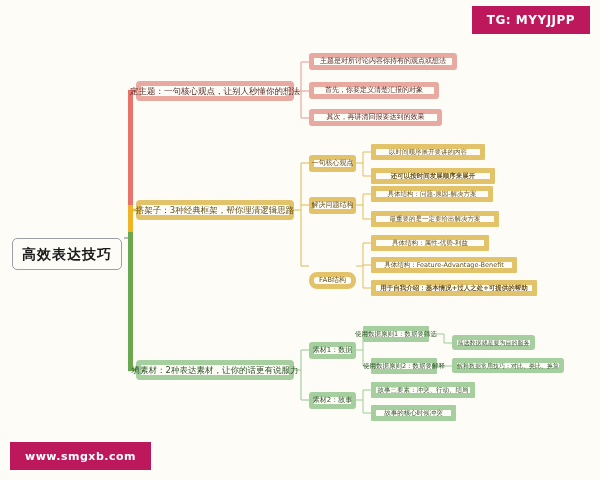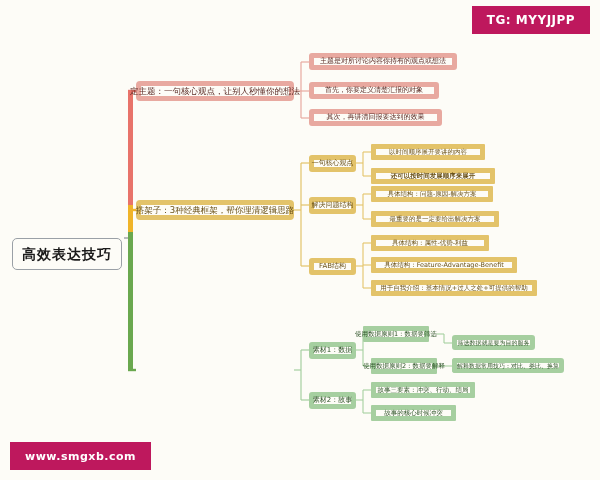--- a/index.html
+++ b/index.html
@@ -165,33 +165,36 @@
   <div class="node l3 orange" style="left:309px;top:197px;width:47px;">
     <span>解决问题结构</span>
   </div>
   <div class="node l4 orange" style="left:371px;top:211px;width:128px;">
     <span>最重要的是一定要给出解决方案</span>
   </div>
   <div class="node l4 orange" style="left:371px;top:186px;width:122px;">
     <span>具体结构：问题-原因-解决方案</span>
   </div>
 
-  <div class="node l3 orange" style="left:309px;top:258px;width:47px;">
+  <div class="node l3 orange" style="left:309px;top:272px;width:47px;border-radius:8px;">
     <span>FAB结构</span>
   </div>
   <div class="node l4 orange" style="left:371px;top:235px;width:118px;">
     <span>具体结构：属性-优势-利益</span>
   </div>
   <div class="node l4 orange" style="left:371px;top:257px;width:146px;">
     <span>具体结构：Feature-Advantage-Benefit</span>
   </div>
-  <div class="node l4 orange" style="left:371px;top:280px;width:166px;">
+  <div class="node l4 orange" style="left:371px;top:280px;width:166px;font-weight:bold;">
     <span>用于自我介绍：基本情况+过人之处+可提供的帮助</span>
   </div>
 
+  <div class="node l2 green">
+    <span>填素材：2种表达素材，让你的话更有说服力</span>
+  </div>
 
   <div class="node l3 green" style="left:309px;top:342px;width:47px;">
     <span>素材1：数据</span>
   </div>
   <div class="node l4 green" style="left:363px;top:326px;width:66px;">
     <span>使用数据原则1：数据要筛选</span>
   </div>
   <div class="node l5" style="left:452px;top:335px;width:83px;">
     <span>筛选数据就是要为目的服务</span>
   </div>

